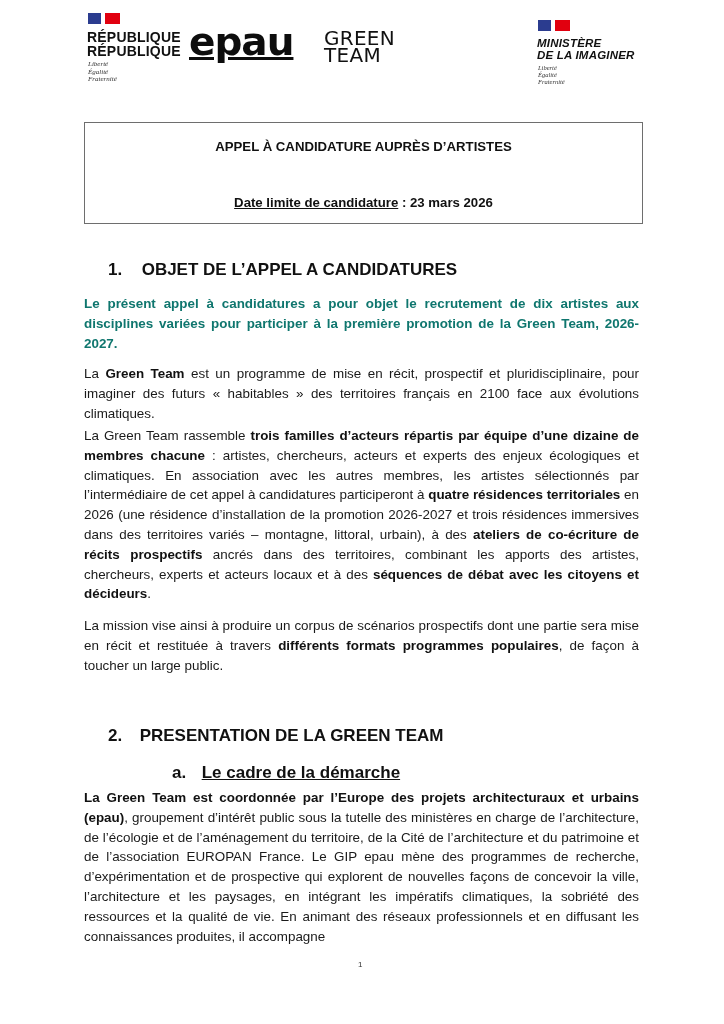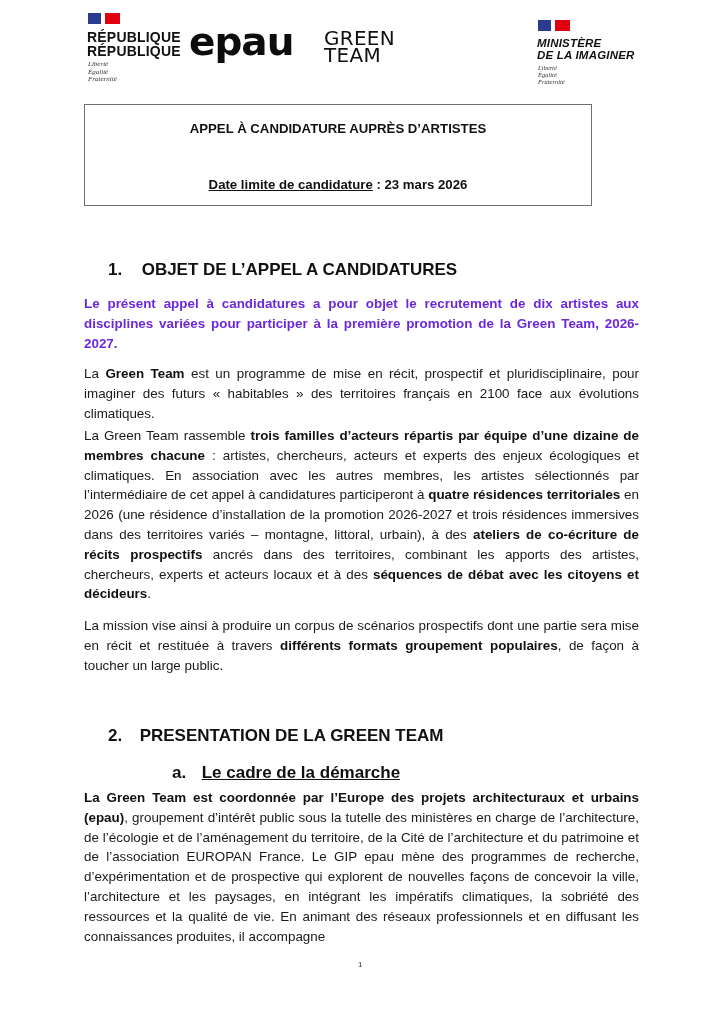--- a/index.html
+++ b/index.html
@@ -18,31 +18,31 @@
     position: absolute; font-weight: bold; font-size: 14px; line-height: 14px;
     letter-spacing: 0.2px; color: #111;
   }
   .devise {
     position: absolute; font-family: "Liberation Serif", serif; font-style: italic;
     font-size: 7px; line-height: 7.5px; color: #333;
   }
   .epau-logo {
     position: absolute; left: 189px; top: 22px;
     font-family: "DejaVu Sans", sans-serif; font-weight: bold; font-size: 39px;
-    letter-spacing: -1px; color: #0d0d0d; line-height: 40px;
+    letter-spacing: -1px; color: #0d0d0d; line-height: 40px; text-decoration: underline;
   }
   .greenteam-logo {
     position: absolute; left: 324px; top: 30px;
     font-family: "DejaVu Sans", sans-serif; font-size: 19px; line-height: 17px;
     color: #111; letter-spacing: 0.3px; transform: scaleX(1.05); transform-origin: left;
   }
 
   
   .title-box {
-    position: absolute; left: 84px; top: 104px; width: 508px; height: 102px;
+    position: absolute; left: 84px; top: 122px; width: 559px; height: 102px;
     border: 1.2px solid #6e6e6e; box-sizing: border-box;
   }
   .title-line {
     position: absolute; left: 0; right: 0; text-align: center;
     font-weight: bold; font-size: 13.2px; color: #111;
   }
   .u { text-decoration: underline; }
 
   
   .para {
@@ -103,34 +103,34 @@
     <span class="u">Date limite de candidature</span><span> : </span><span>23 mars 2026</span>
   </div>
 </div>
 
 <div class="heading" style="left:108px; top:260px;">
   <span>1.</span>
   <span style="display:inline-block; width:10px;"></span>
   <span>OBJET DE L’APPEL A CANDIDATURES</span>
 </div>
 
-<div class="para" style="top:294px; font-weight:bold; color:#6d28d9;">
+<div class="para" style="top:294px; font-weight:bold; color:#0f766e;">
   <span>Le présent appel à candidatures a pour objet le recrutement de dix artistes aux disciplines variées pour participer à la première promotion de la Green Team, 2026-2027.</span>
 </div>
 
 <div class="para" style="top:364px;">
   <span>La </span><b>Green Team</b><span> est un programme de mise en récit, prospectif et pluridisciplinaire, pour imaginer des futurs « habitables » des territoires français en 2100 face aux évolutions climatiques.</span>
 </div>
 
 <div class="para" style="top:426px;">
   <span>La Green Team rassemble </span><b>trois familles d’acteurs répartis par équipe d’une dizaine de membres chacune</b><span> : artistes, chercheurs, acteurs et experts des enjeux écologiques et climatiques. En association avec les autres membres, les artistes sélectionnés par l’intermédiaire de cet appel à candidatures participeront à </span><b>quatre résidences territoriales</b><span> en 2026 (une résidence d’installation de la promotion 2026-2027 et trois résidences immersives dans des territoires variés – montagne, littoral, urbain), à des </span><b>ateliers de co-écriture de récits prospectifs</b><span> ancrés dans des territoires, combinant les apports des artistes, chercheurs, experts et acteurs locaux et à des </span><b>séquences de débat avec les citoyens et décideurs</b><span>.</span>
 </div>
 
 <div class="para" style="top:616px;">
-  <span>La mission vise ainsi à produire un corpus de scénarios prospectifs dont une partie sera mise en récit et restituée à travers </span><b>différents formats groupement populaires</b><span>, de façon à toucher un large public.</span>
+  <span>La mission vise ainsi à produire un corpus de scénarios prospectifs dont une partie sera mise en récit et restituée à travers </span><b>différents formats programmes populaires</b><span>, de façon à toucher un large public.</span>
 </div>
 
 <div class="heading" style="left:108px; top:726px;">
   <span>2.</span>
   <span style="display:inline-block; width:8px;"></span>
   <span>PRESENTATION DE LA GREEN TEAM</span>
 </div>
 
 <div class="heading" style="left:172px; top:763px;">
   <span>a.</span>

